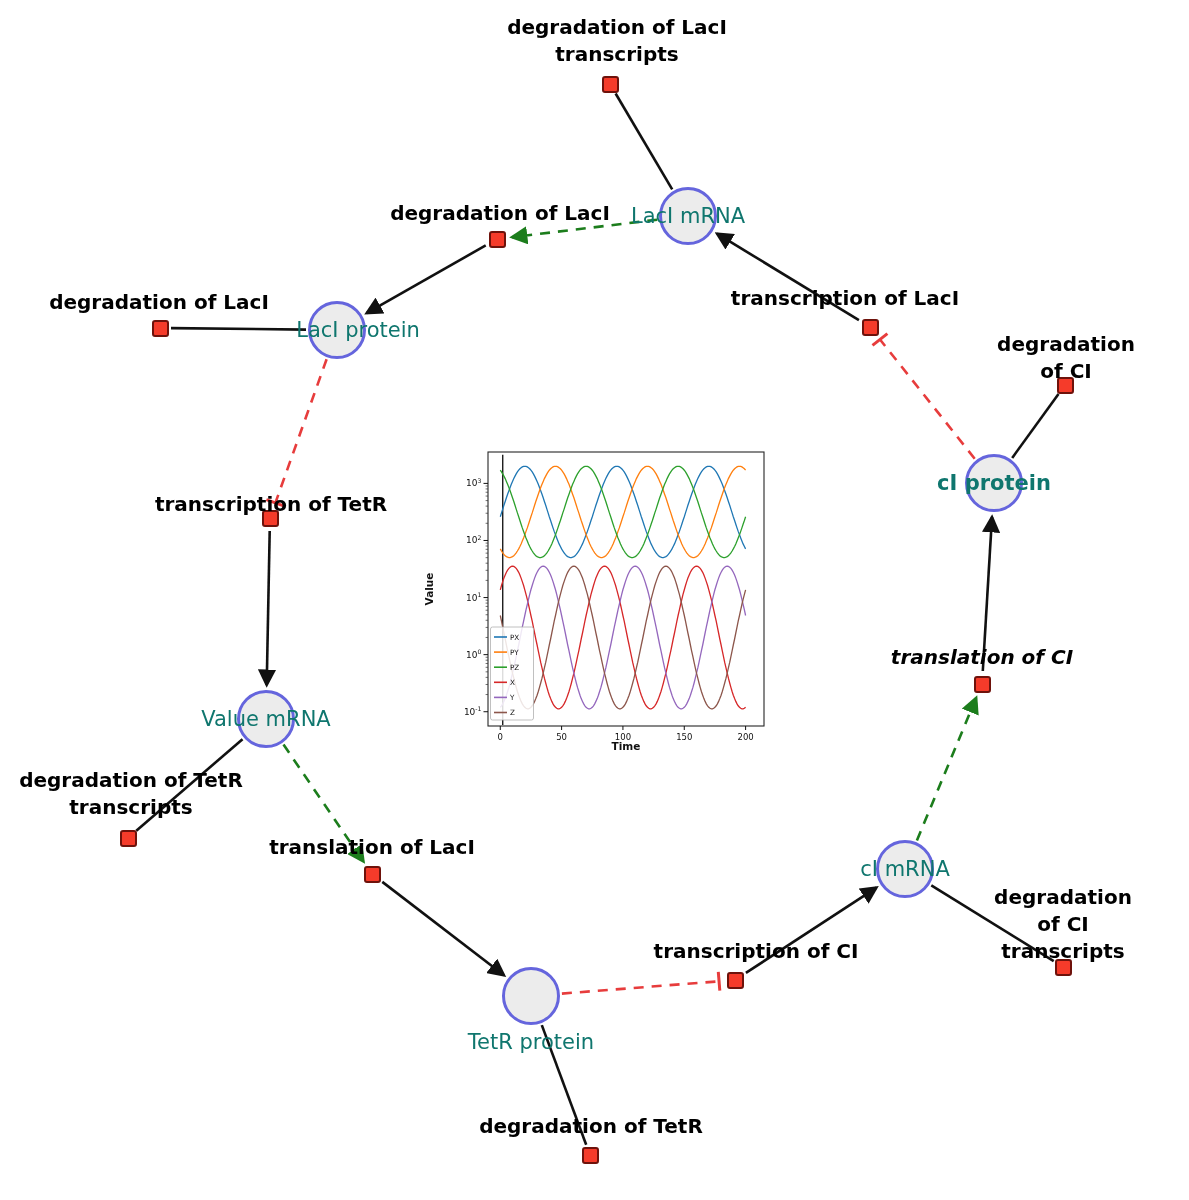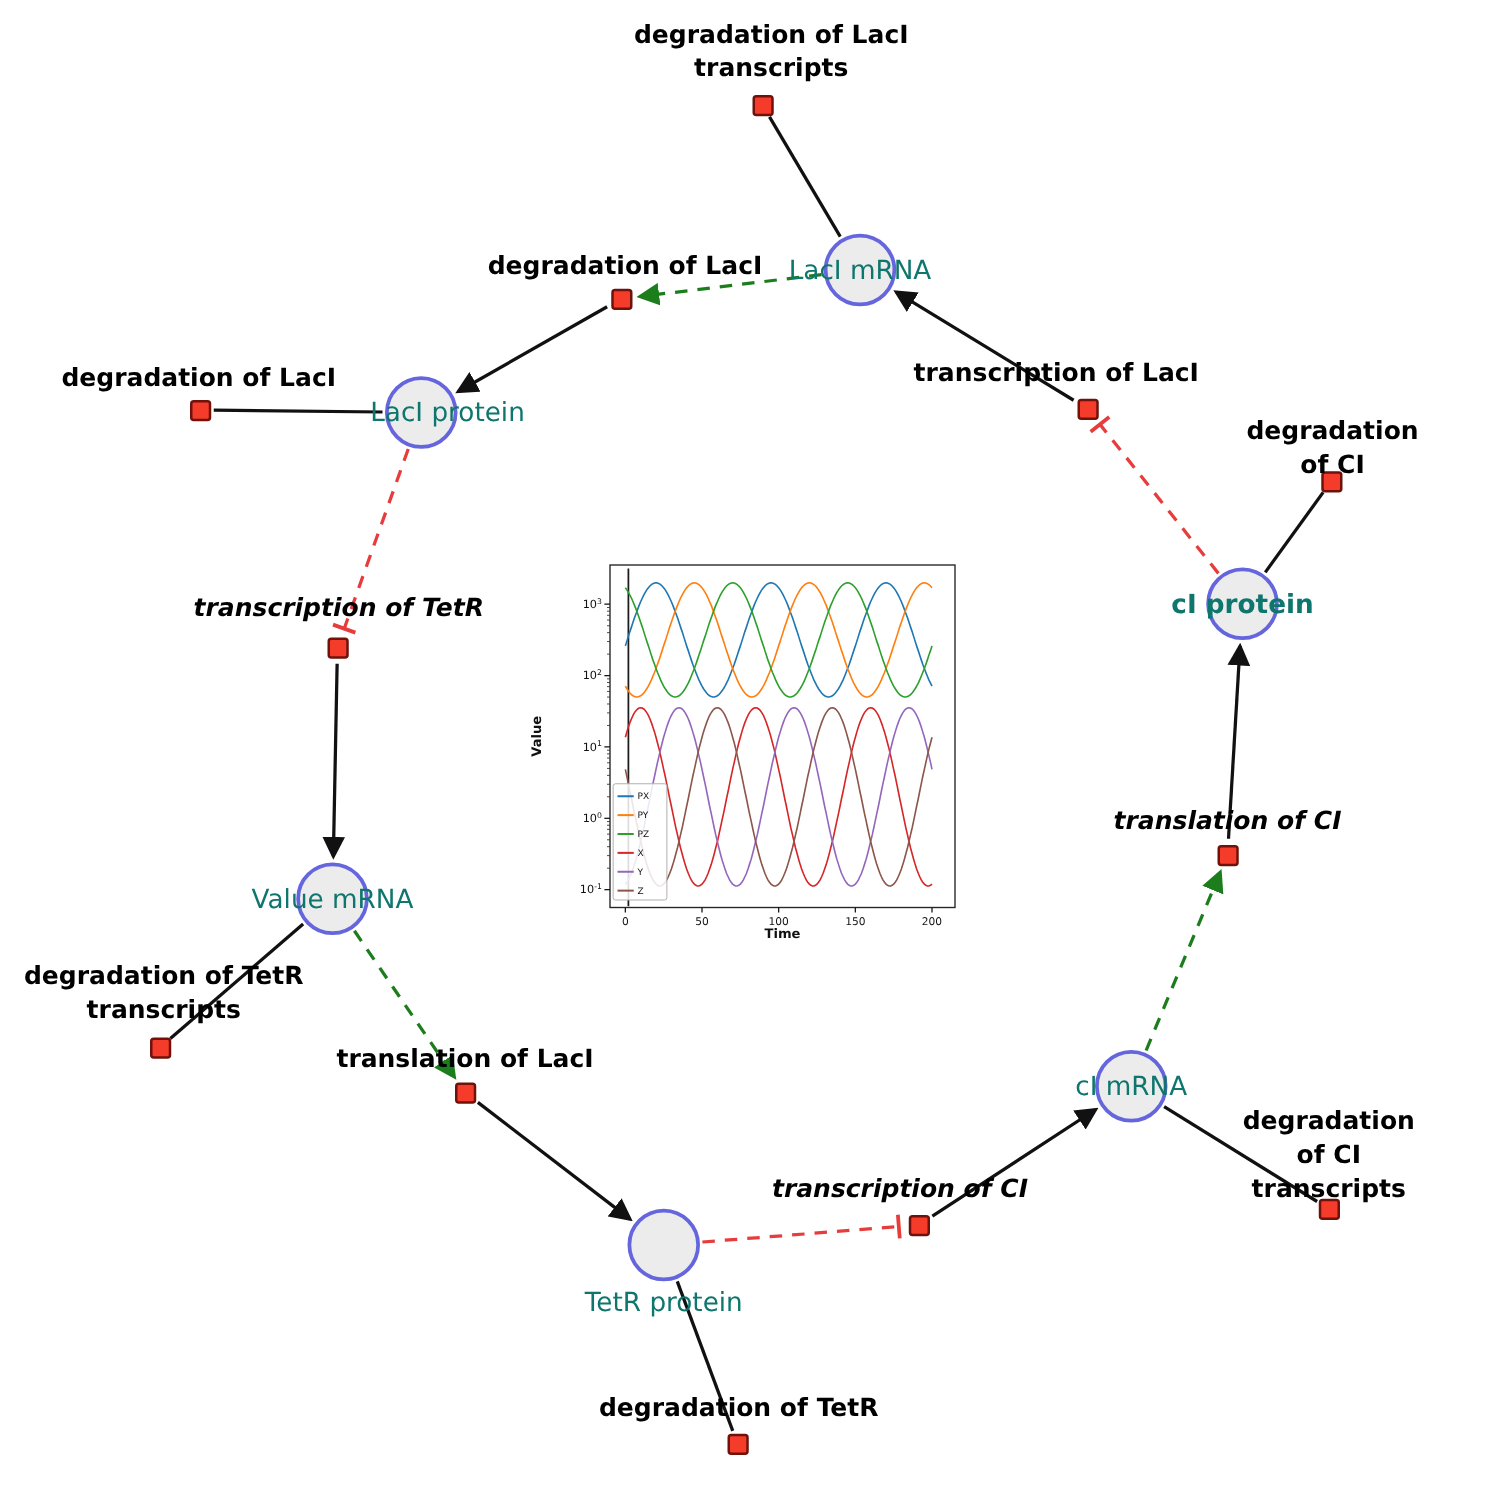--- a/index.html
+++ b/index.html
@@ -68,32 +68,32 @@
       <div class="reaction-square" style="left: 601.5px; top: 75.5px;"></div>
       <div class="reaction-label" style="left: 617px; top: 41px;">degradation of LacI
 transcripts</div>
       <div class="reaction-square" style="left: 488.5px; top: 230.5px;"></div>
       <div class="reaction-label" style="left: 500px; top: 213px;">degradation of LacI</div>
       <div class="reaction-square" style="left: 861.5px; top: 318.5px;"></div>
       <div class="reaction-label" style="left: 845px; top: 298px;">transcription of LacI</div>
       <div class="reaction-square" style="left: 151.5px; top: 319.5px;"></div>
       <div class="reaction-label" style="left: 159px; top: 302px;">degradation of LacI</div>
       <div class="reaction-square" style="left: 261.5px; top: 509.5px;"></div>
-      <div class="reaction-label" style="left: 271px; top: 486px; font-style: italic;">transcription of TetR</div>
+      <div class="reaction-label" style="left: 271px; top: 504px;">transcription of TetR</div>
       <div class="reaction-square" style="left: 1056.5px; top: 376.5px;"></div>
       <div class="reaction-label" style="left: 1066px; top: 358px;">degradation of CI</div>
       <div class="reaction-square" style="left: 119.5px; top: 829.5px;"></div>
       <div class="reaction-label" style="left: 131px; top: 794px;">degradation of TetR
 transcripts</div>
       <div class="reaction-square" style="left: 363.5px; top: 865.5px;"></div>
       <div class="reaction-label" style="left: 372px; top: 847px;">translation of LacI</div>
       <div class="reaction-square" style="left: 973.5px; top: 675.5px;"></div>
       <div class="reaction-label" style="left: 982px; top: 657px; font-style: italic;">translation of CI</div>
       <div class="reaction-square" style="left: 726.5px; top: 971.5px;"></div>
-      <div class="reaction-label" style="left: 720px; top: 951px; font-style: italic;">transcription of CI</div>
+      <div class="reaction-label" style="left: 756px; top: 951px;">transcription of CI</div>
       <div class="reaction-square" style="left: 1054.5px; top: 958.5px;"></div>
       <div class="reaction-label" style="left: 1063px; top: 924px;">degradation of CI
 transcripts</div>
       <div class="reaction-square" style="left: 581.5px; top: 1146.5px;"></div>
       <div class="reaction-label" style="left: 591px; top: 1126px;">degradation of TetR</div>
     </div>
   <svg id="chart" width="350" height="320">
       <defs>
         <clipPath id="plotclip">
           <rect x="68" y="8" width="276" height="274"></rect>

